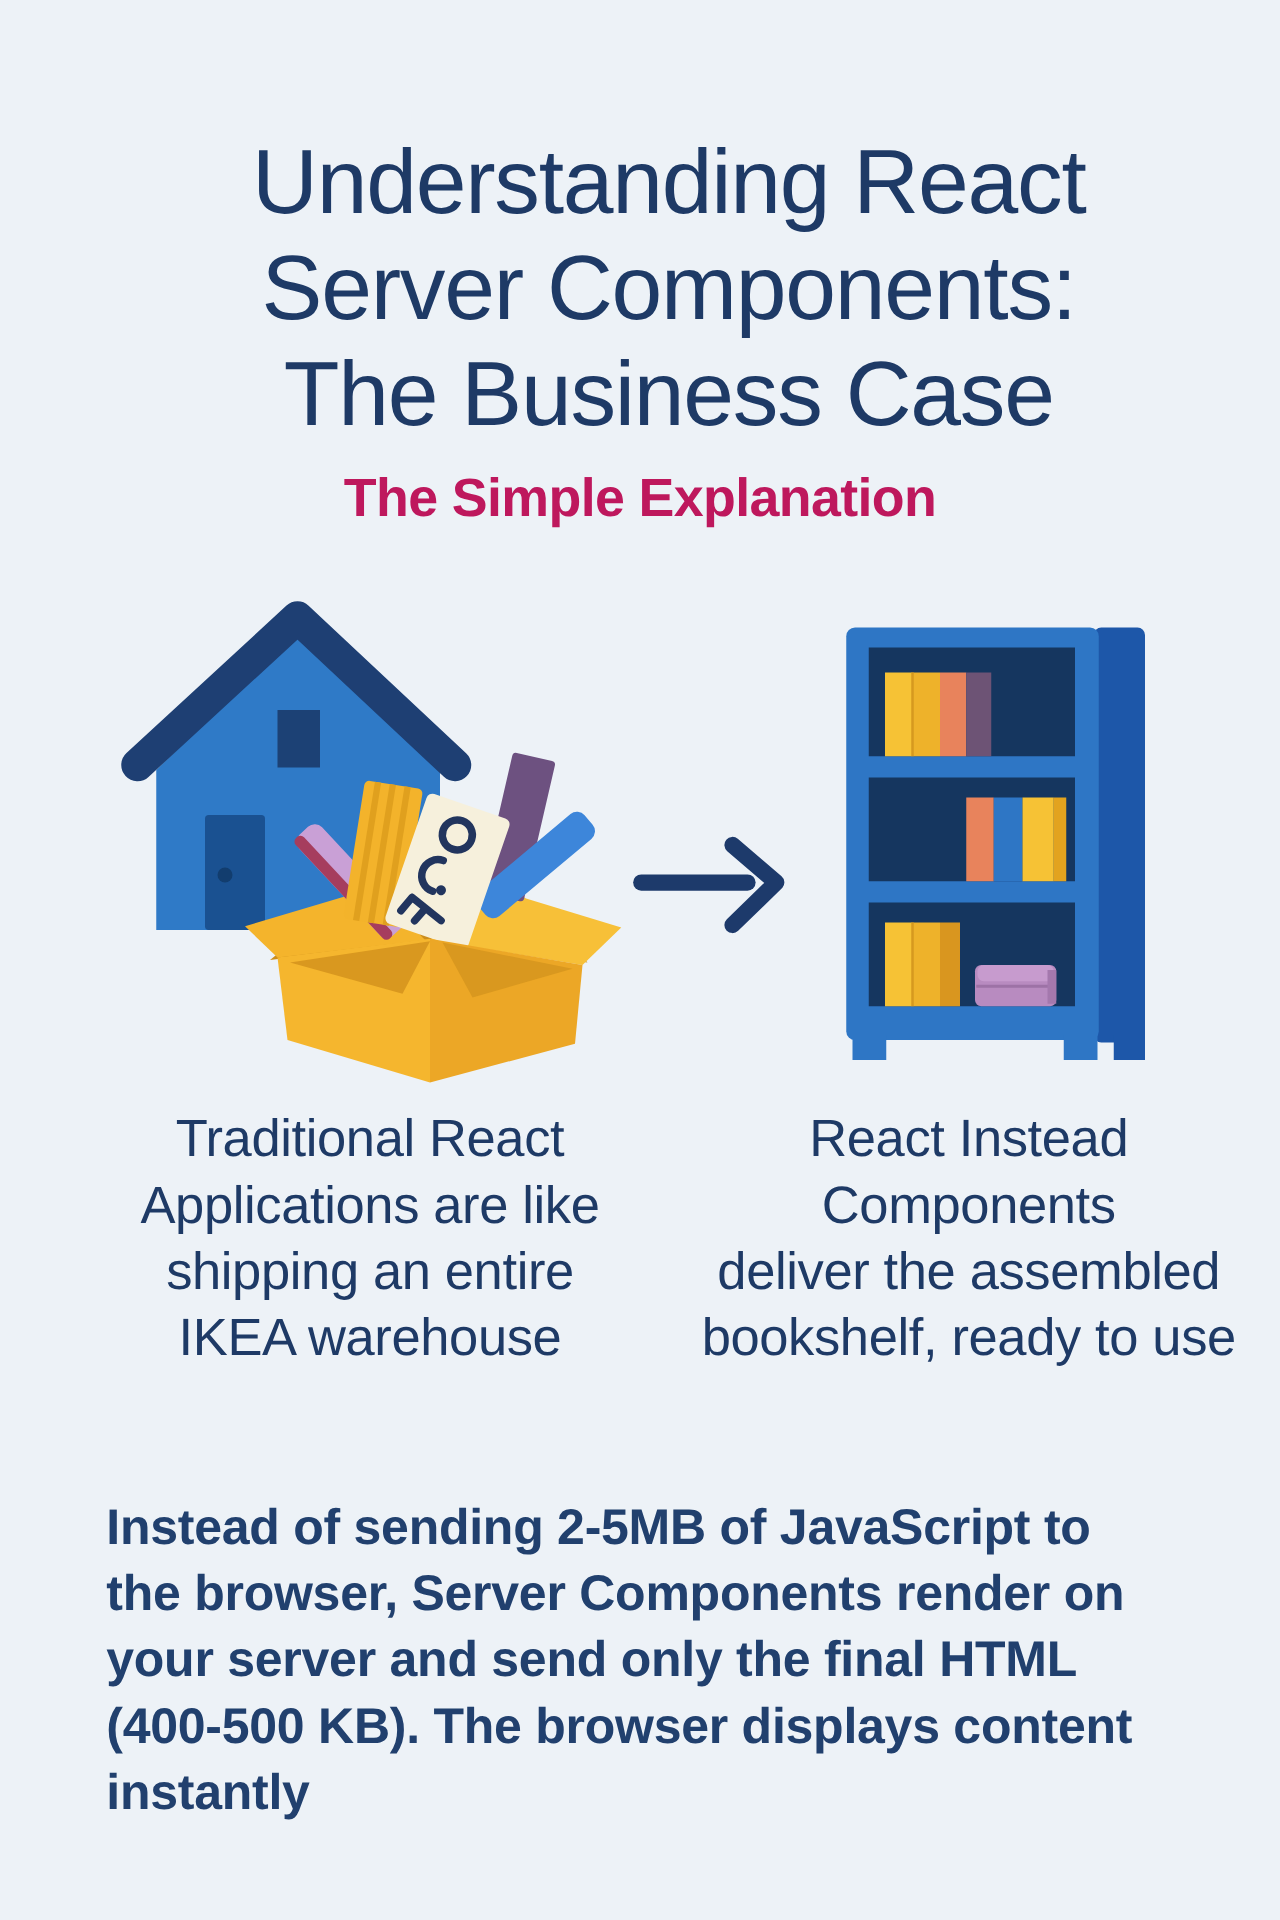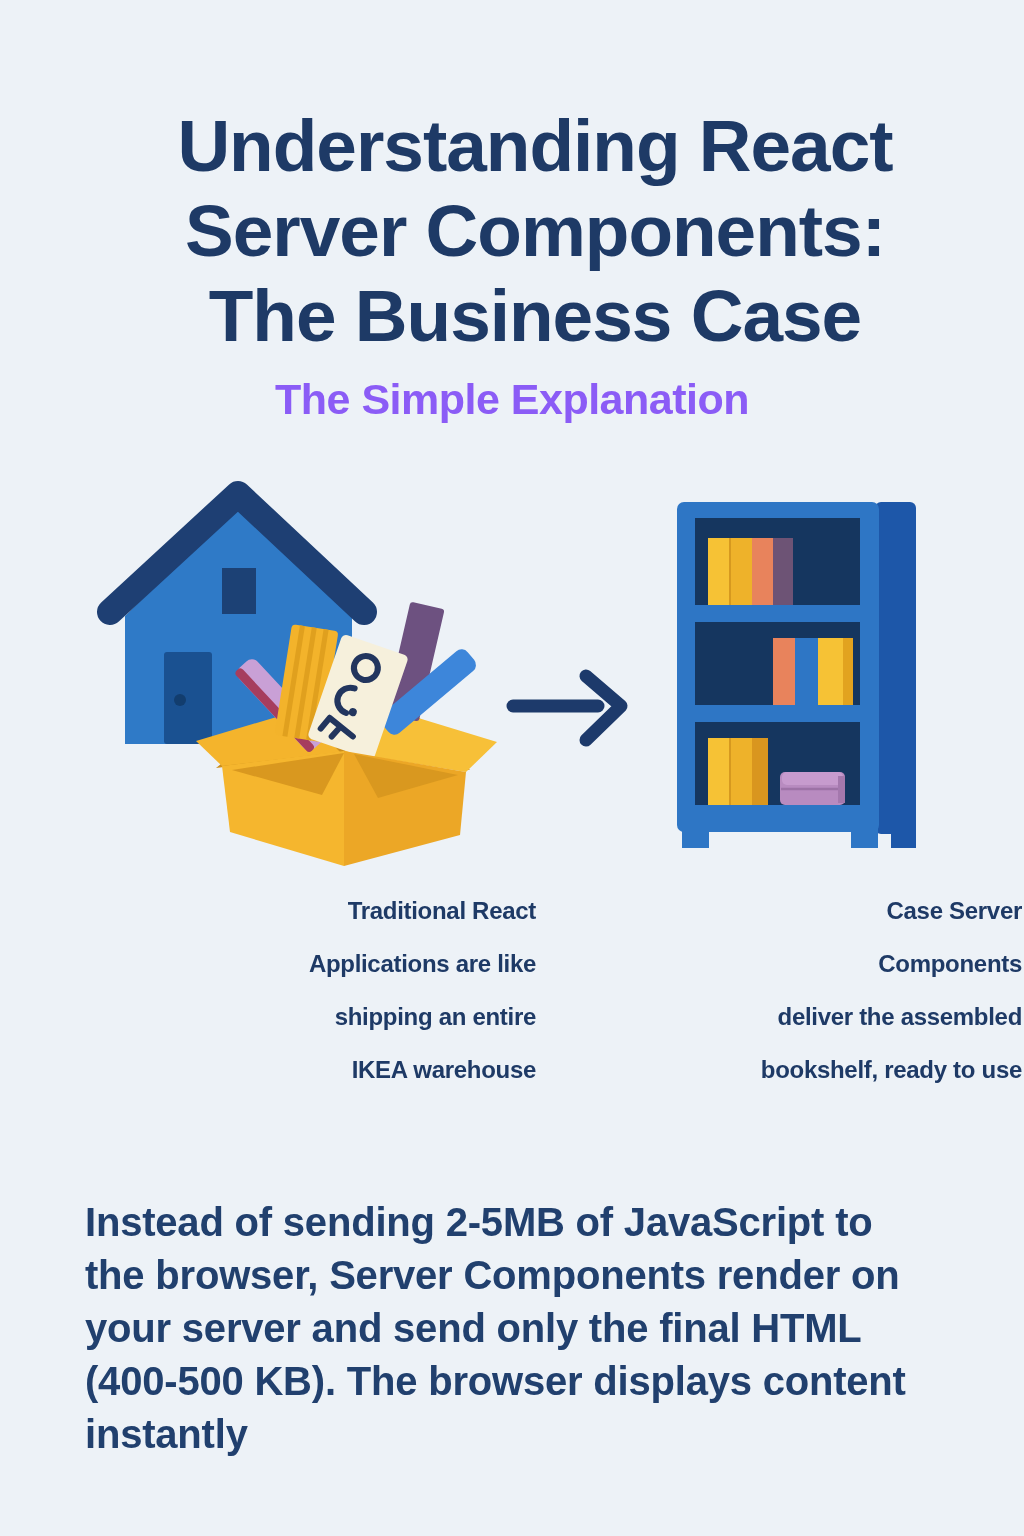--- a/index.html
+++ b/index.html
@@ -8,39 +8,39 @@
     background:#edf2f7;
     font-family:"Liberation Sans", sans-serif;
     position:relative;
     overflow:hidden;
   }
   .abs{position:absolute;}
   .title{
     left:0;right:0;top:54px;
     text-align:center;
     font-size:73px;line-height:85px;
-    font-weight:700;letter-spacing:-1px;
+    font-weight:400;letter-spacing:-1px;
     color:#1e3a66;
     white-space:pre-line;
     padding-left:46px;
   }
   .subtitle{
     left:0;right:0;top:374px;
     text-align:center;
     font-size:43px;line-height:50px;
     font-weight:700;letter-spacing:-.5px;
-    color:#8b5cf6;
+    color:#be185d;
     white-space:pre;
   }
   .illustration{left:0;top:480px;width:1024px;height:400px;}
   .caption{
     top:884px;
-    text-align:right;
-    font-size:24px;line-height:53px;
-    font-weight:700;letter-spacing:-.3px;
+    text-align:center;
+    font-size:42px;line-height:53px;
+    font-weight:400;letter-spacing:-.3px;
     color:#1e3a66;
     white-space:pre-line;
   }
   .caption.left{left:56px;width:480px;}
   .caption.right{left:528px;width:494px;}
   .body-text{
     left:85px;top:1156px;width:910px;
     font-size:40px;line-height:53px;
     font-weight:700;letter-spacing:-.2px;
     color:#21406e;
@@ -152,21 +152,21 @@
           <rect x="838" y="776" width="7" height="27" fill="#a478ad"></rect>
         </g>
       </g>
     </g>
   </svg>
 
   <div class="abs caption left">Traditional React
 Applications are like
 shipping an entire
 IKEA warehouse</div>
-  <div class="abs caption right">Case Server
+  <div class="abs caption right">React Instead
 Components
 deliver the assembled
 bookshelf, ready to use</div>
 
   <p class="abs body-text">Instead of sending 2-5MB of JavaScript to
 the browser, Server Components render on
 your server and send only the final HTML
 (400-500 KB). The browser displays content
 instantly</p>
 

